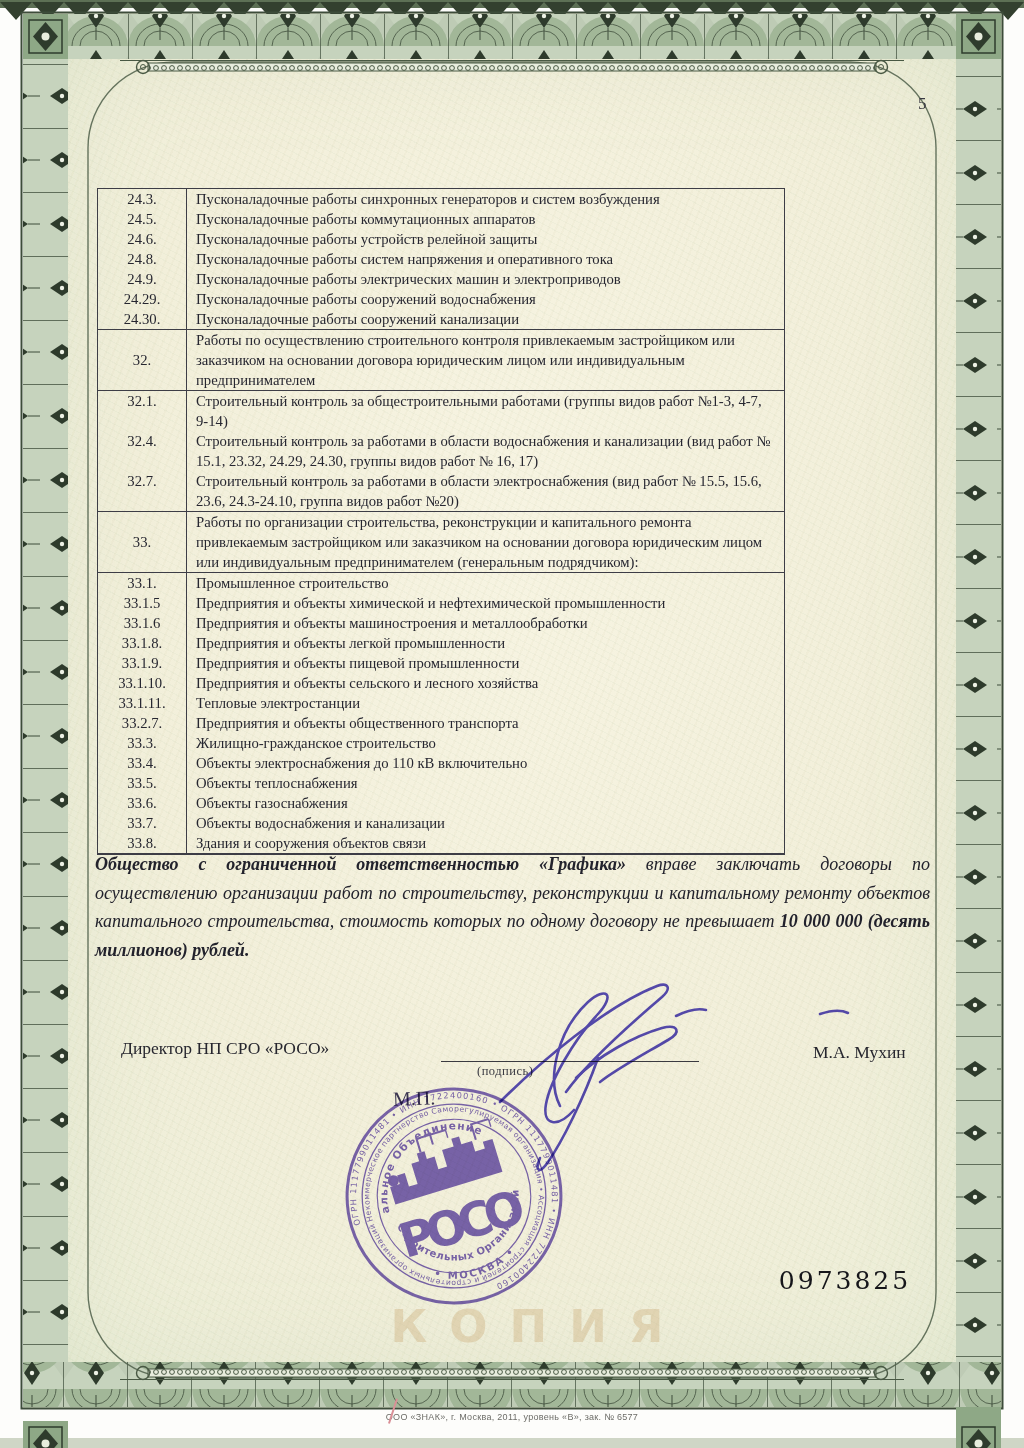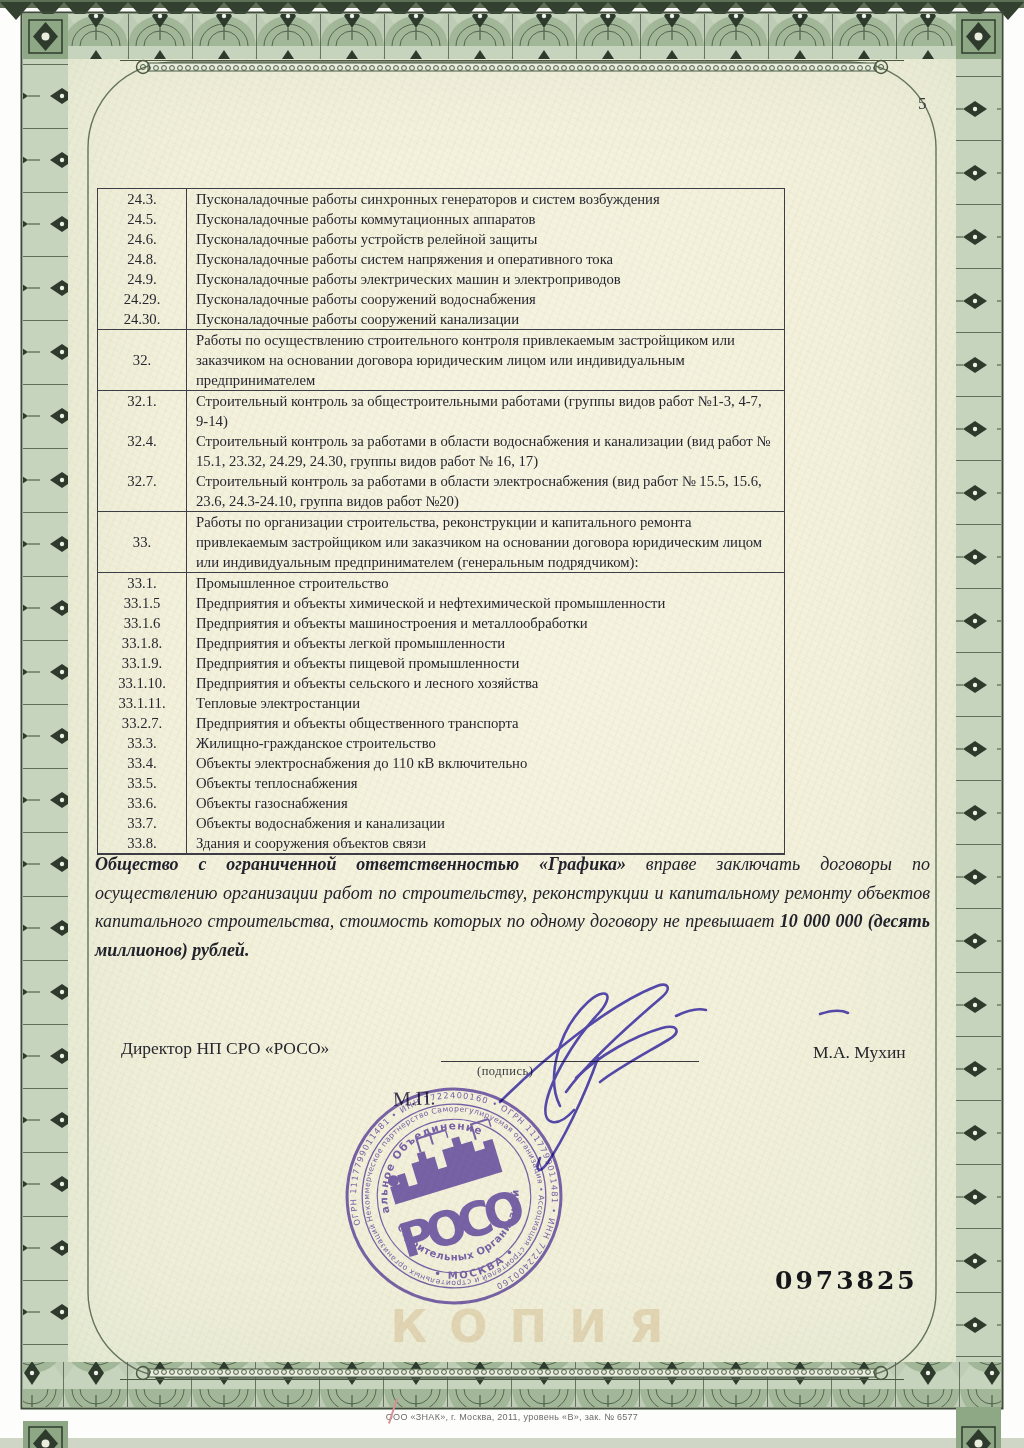--- a/index.html
+++ b/index.html
@@ -52,21 +52,21 @@
   .copy-watermark{
     position:absolute;left:328px;top:1300px;width:420px;text-align:center;
     font-family:"DejaVu Sans","Liberation Sans",sans-serif;
     font-size:45px;font-weight:bold;letter-spacing:22px;
     color:rgba(206,176,126,0.40);z-index:2;
   }
   
   .serial-number{
     position:absolute;left:775px;top:1266px;width:140px;text-align:center;
     font-family:"DejaVu Serif","Liberation Serif",serif;
-    font-size:25px;font-weight:bold;letter-spacing:3px;color:#15151a;
+    font-size:25px;font-weight:normal;letter-spacing:3px;color:#15151a;
   }
   
   .printer-footer{
     position:absolute;left:0;top:1412px;width:1024px;text-align:center;
     font-family:"Liberation Sans","DejaVu Sans",sans-serif;
     font-size:9px;color:#6d6d68;letter-spacing:.3px;z-index:3;
   }
   .pink-scratch{position:absolute;left:392px;top:1398px;width:1.5px;height:26px;
     background:#d98f96;transform:rotate(18deg);z-index:3;}
   

